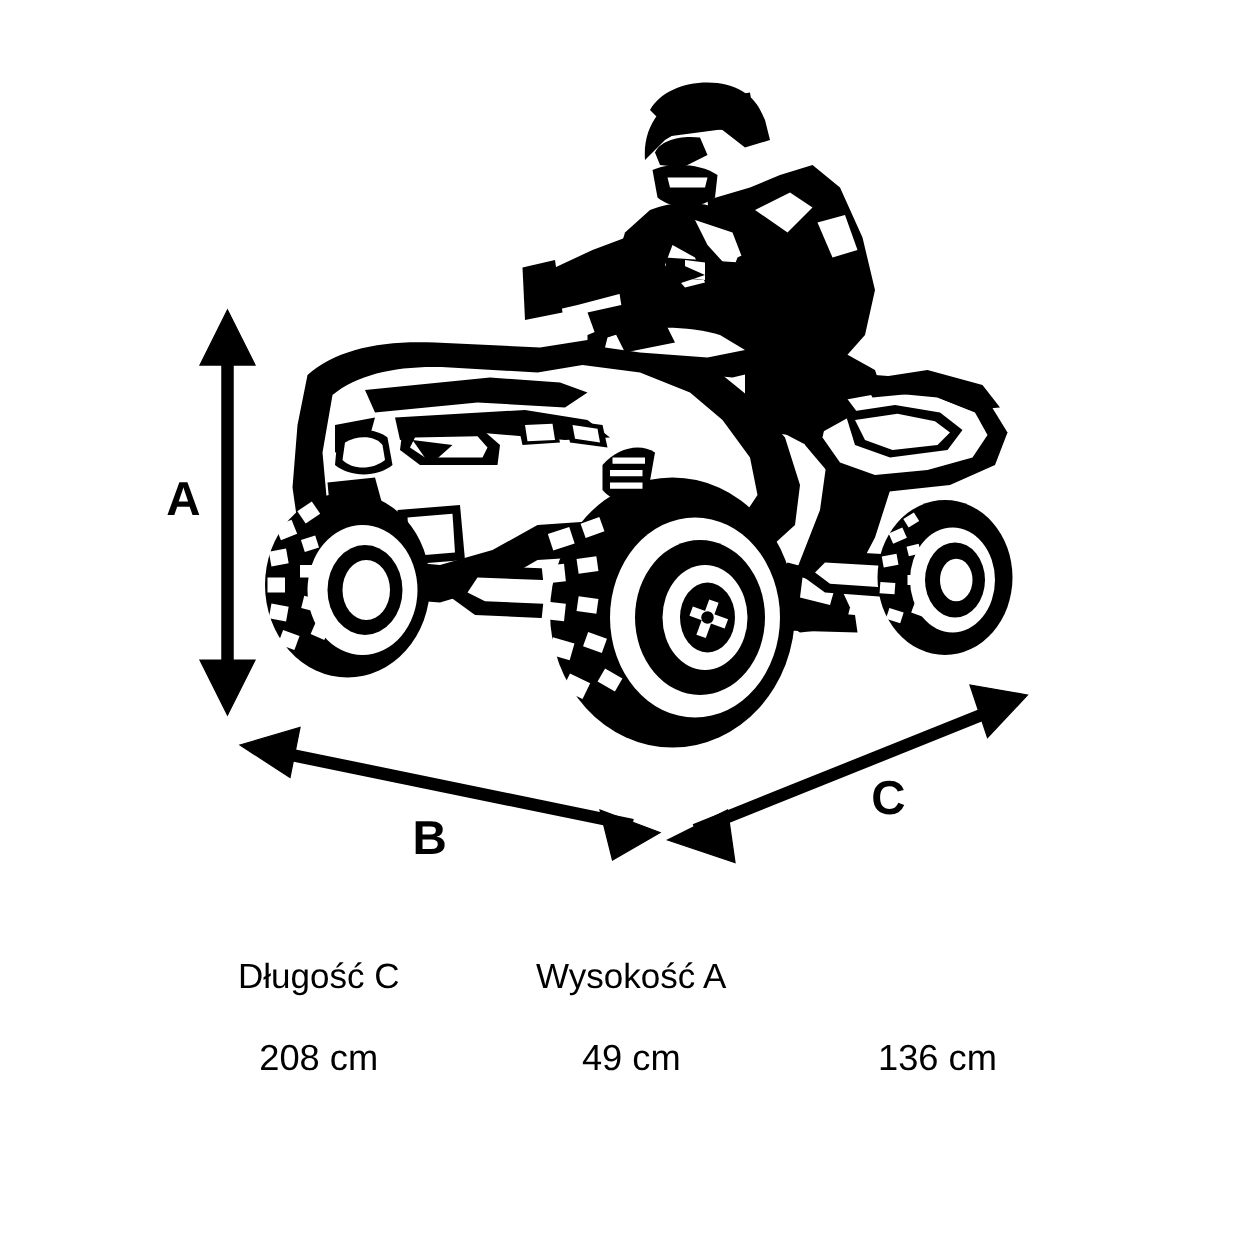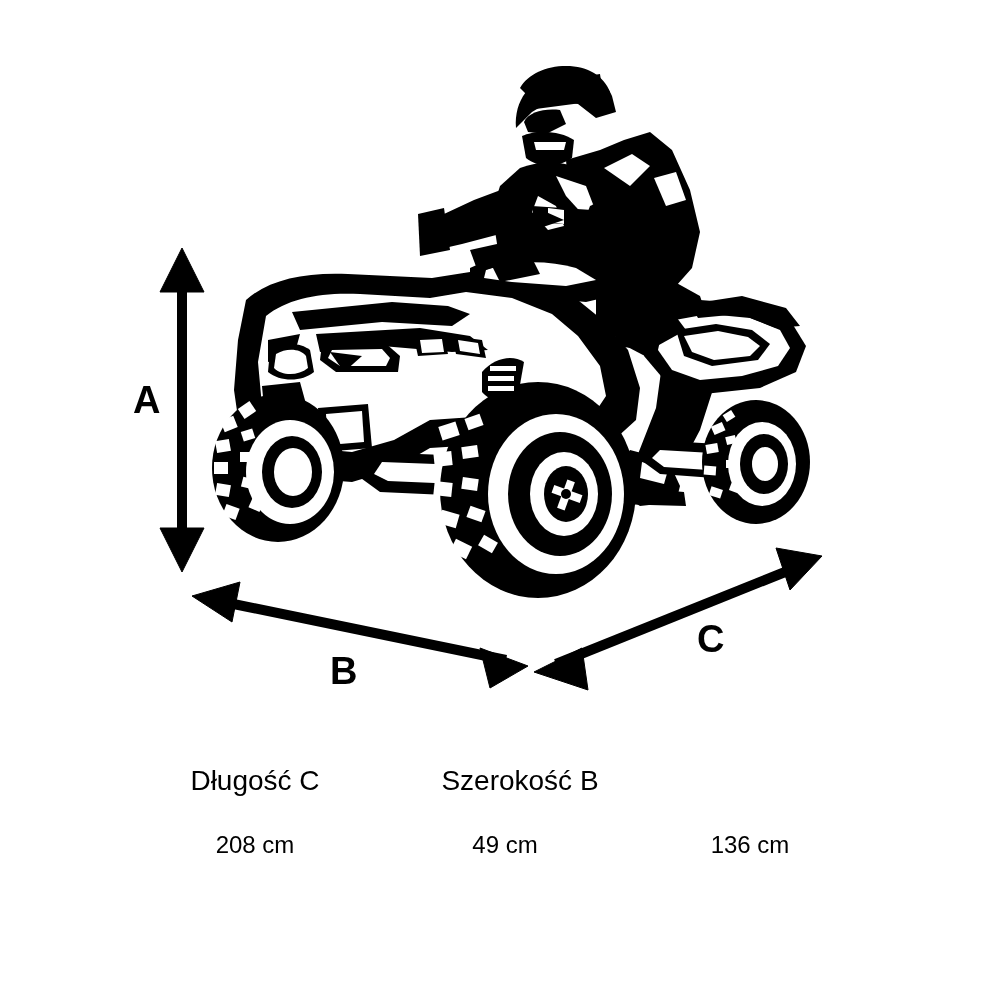--- a/index.html
+++ b/index.html
@@ -57,21 +57,21 @@
   }
   .spec-cell.c0 { width: 270px; }
   .spec-cell.c1 { width: 230px; }
   .spec-cell.c2 { width: 260px; }
   .spec-head {
     font-weight: normal;
     font-size: 28px;
   }
   .spec-val {
     font-weight: normal;
-    font-size: 24px;
+    font-size: 29px;
   }
 </style>
 </head>
 <body>
 
 <div id="page">
 
   <svg id="artboard" viewBox="0 0 991 990" xmlns="http://www.w3.org/2000/svg">
 
     <g fill="#000000">
@@ -284,21 +284,21 @@
     </g>
   </svg>
 
   <div class="dim-label" id="label-A">A</div>
   <div class="dim-label" id="label-B">B</div>
   <div class="dim-label" id="label-C">C</div>
 
   <div class="spec-table">
     <div class="spec-row">
       <div class="spec-cell c0 spec-head">Długość C</div>
-      <div class="spec-cell c2 spec-head">Szerokość B</div>
+      <div class="spec-cell c1 spec-head">Wysokość A</div>
     </div>
     <div class="spec-row">
       <div class="spec-cell c0 spec-val">208 cm</div>
       <div class="spec-cell c1 spec-val">49 cm</div>
       <div class="spec-cell c2 spec-val">136 cm</div>
     </div>
   </div>
 
 </div>
 

